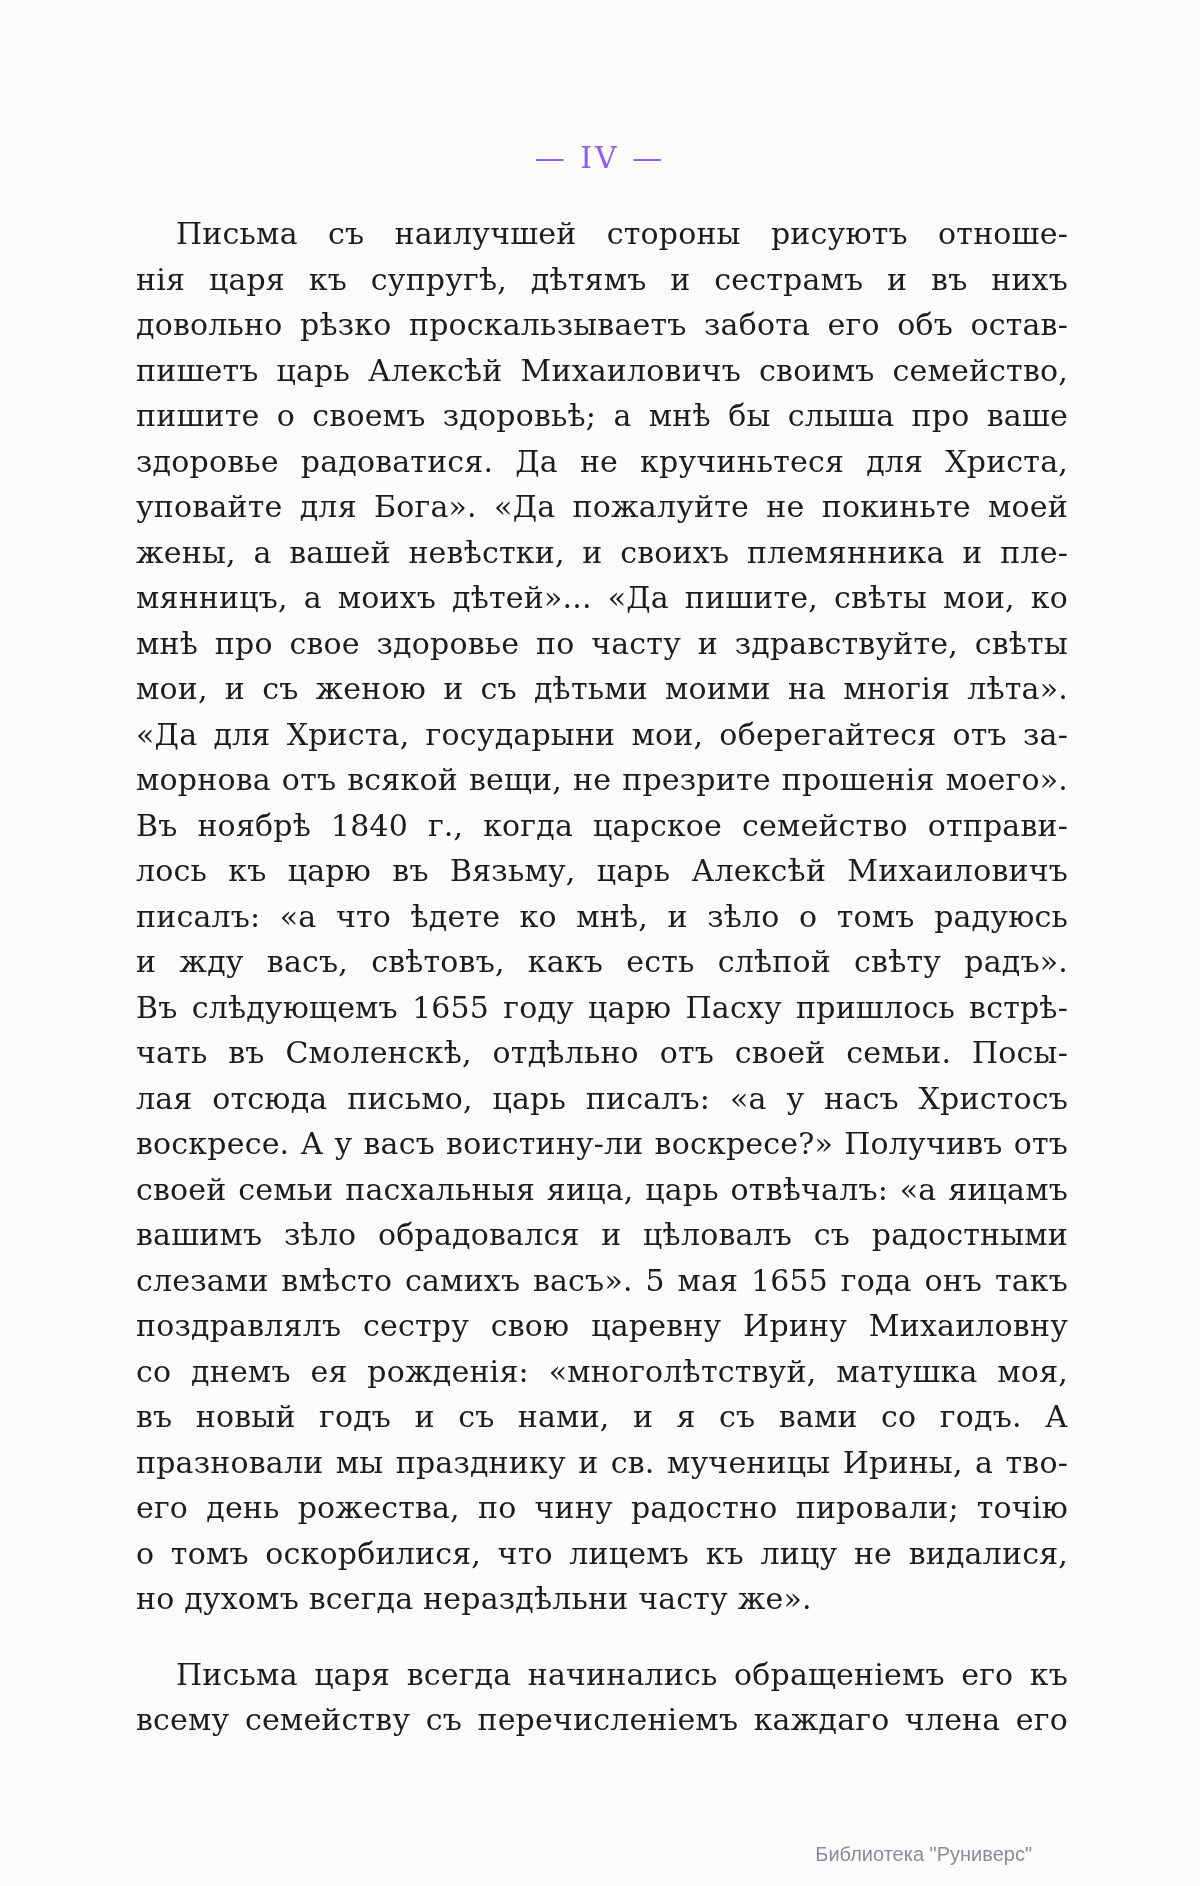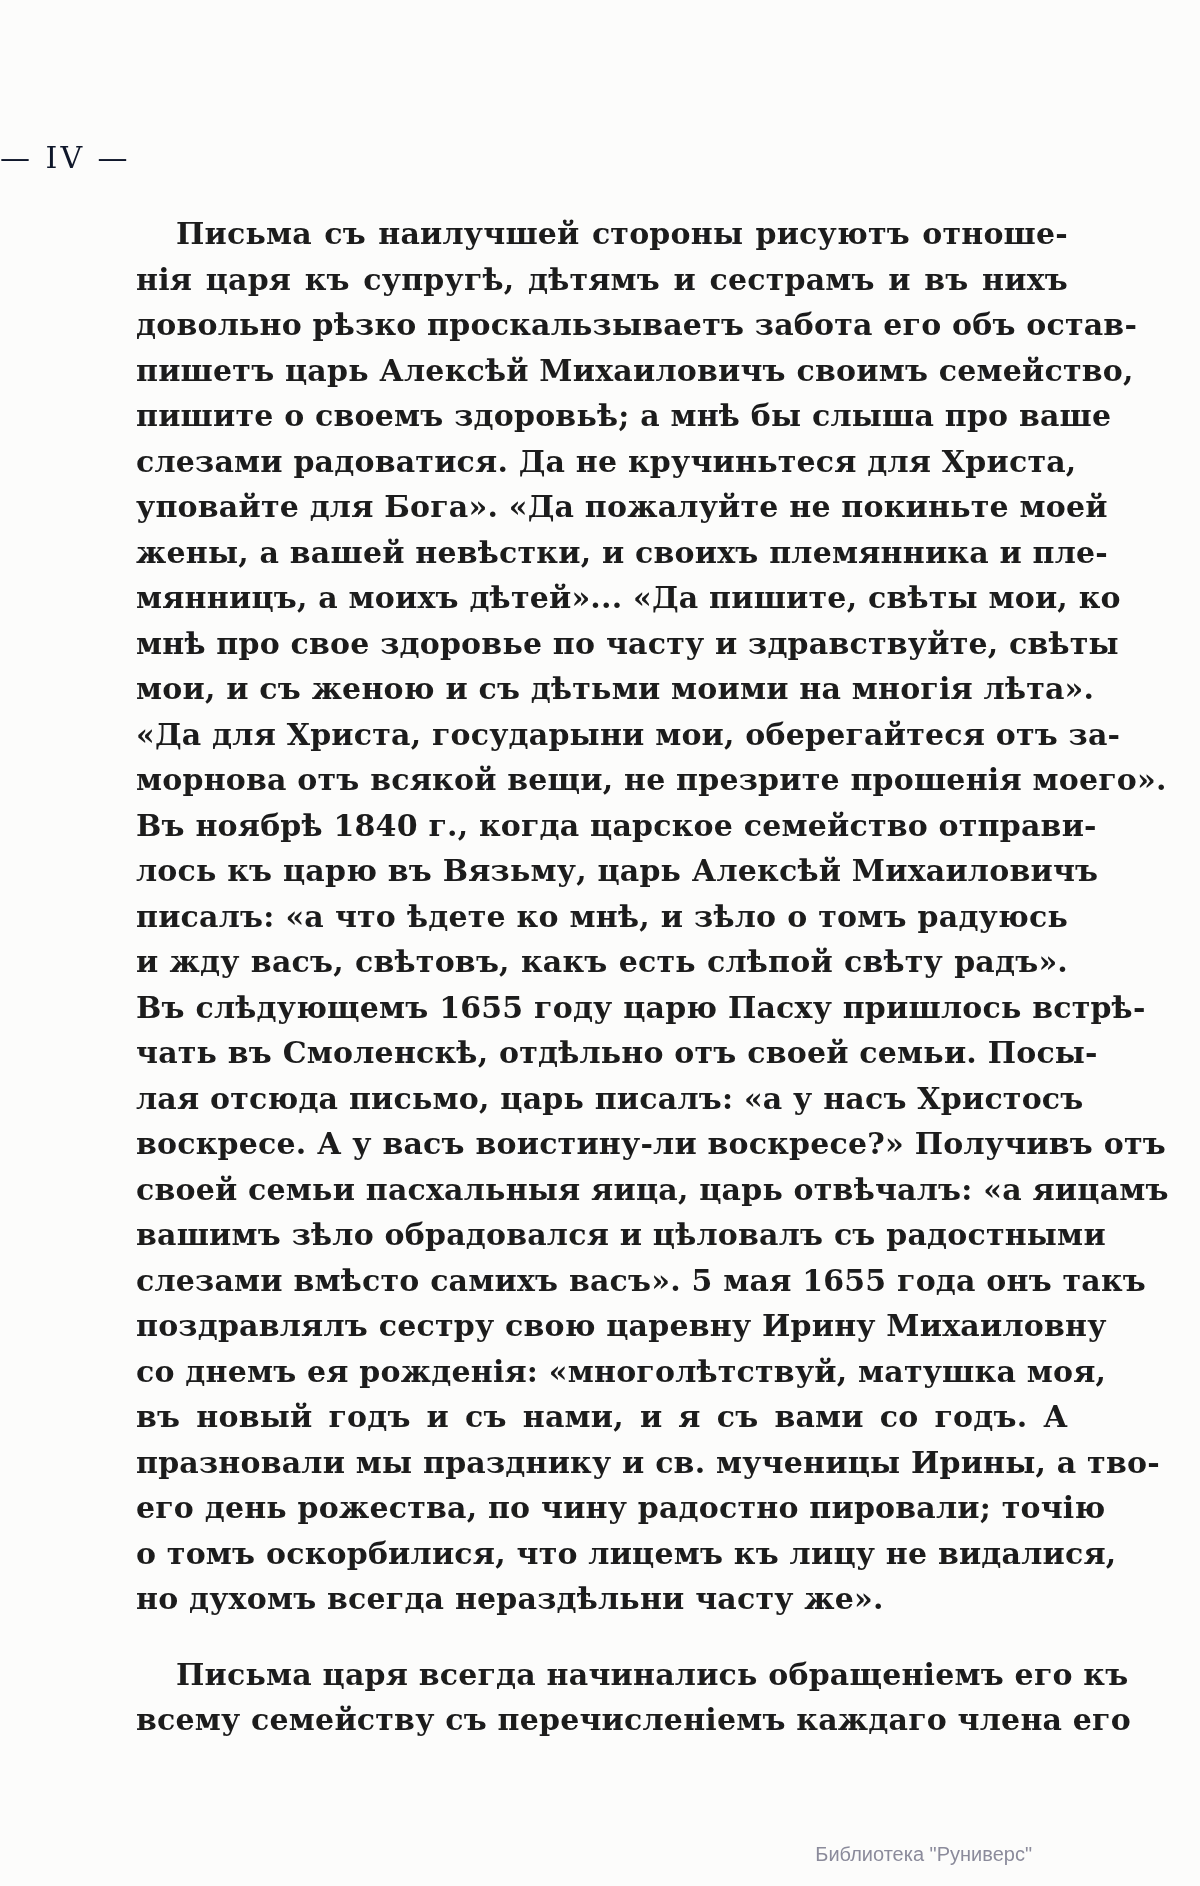--- a/index.html
+++ b/index.html
@@ -16,29 +16,28 @@
     color: #1c1c1c;
     background: #fcfcfb;
   }
   .page {
     position: absolute;
     inset: 0;
     background: #fcfcfb;
   }
   .page-header {
     margin-top: 140px;
-    text-align: left;
+    text-align: center;
     font-size: 30px;
     letter-spacing: 3px;
-    color: #0f172a;
+    color: #8b5cf6;
   }
   .text-block {
     margin: 36px 132px 0 136px;
     font-size: 30px;
-    font-weight: bold;
   }
   .paragraph {
     margin: 0;
   }
   .paragraph.para-2 {
     margin-top: 30px;
   }
   .line {
     line-height: 45.5px;
     height: 45.5px;
@@ -69,21 +68,21 @@
 
   <div class="page-header">— IV —</div>
 
   <div class="text-block">
     <div class="paragraph para-1">
         <div class="line first">Письма съ наилучшей стороны рисуютъ отноше-</div>
         <div class="line">нія царя къ супругѣ, дѣтямъ и сестрамъ и въ нихъ</div>
         <div class="line">довольно рѣзко проскальзываетъ забота его объ остав-</div>
         <div class="line">пишетъ царь Алексѣй Михаиловичъ своимъ семейство,</div>
         <div class="line">пишите о своемъ здоровьѣ; а мнѣ бы слыша про ваше</div>
-        <div class="line">слезами радоватися. Да не кручиньтеся для Христа,</div>
+        <div class="line">здоровье радоватися. Да не кручиньтеся для Христа,</div>
         <div class="line">уповайте для Бога». «Да пожалуйте не покиньте моей</div>
         <div class="line">жены, а вашей невѣстки, и своихъ племянника и пле-</div>
         <div class="line">мянницъ, а моихъ дѣтей»... «Да пишите, свѣты мои, ко</div>
         <div class="line">мнѣ про свое здоровье по часту и здравствуйте, свѣты</div>
         <div class="line">мои, и съ женою и съ дѣтьми моими на многія лѣта».</div>
         <div class="line">«Да для Христа, государыни мои, оберегайтеся отъ за-</div>
         <div class="line">морнова отъ всякой вещи, не презрите прошенія моего».</div>
         <div class="line">Въ ноябрѣ 1840 г., когда царское семейство отправи-</div>
         <div class="line">лось къ царю въ Вязьму, царь Алексѣй Михаиловичъ</div>
         <div class="line">писалъ: «а что ѣдете ко мнѣ, и зѣло о томъ радуюсь</div>

